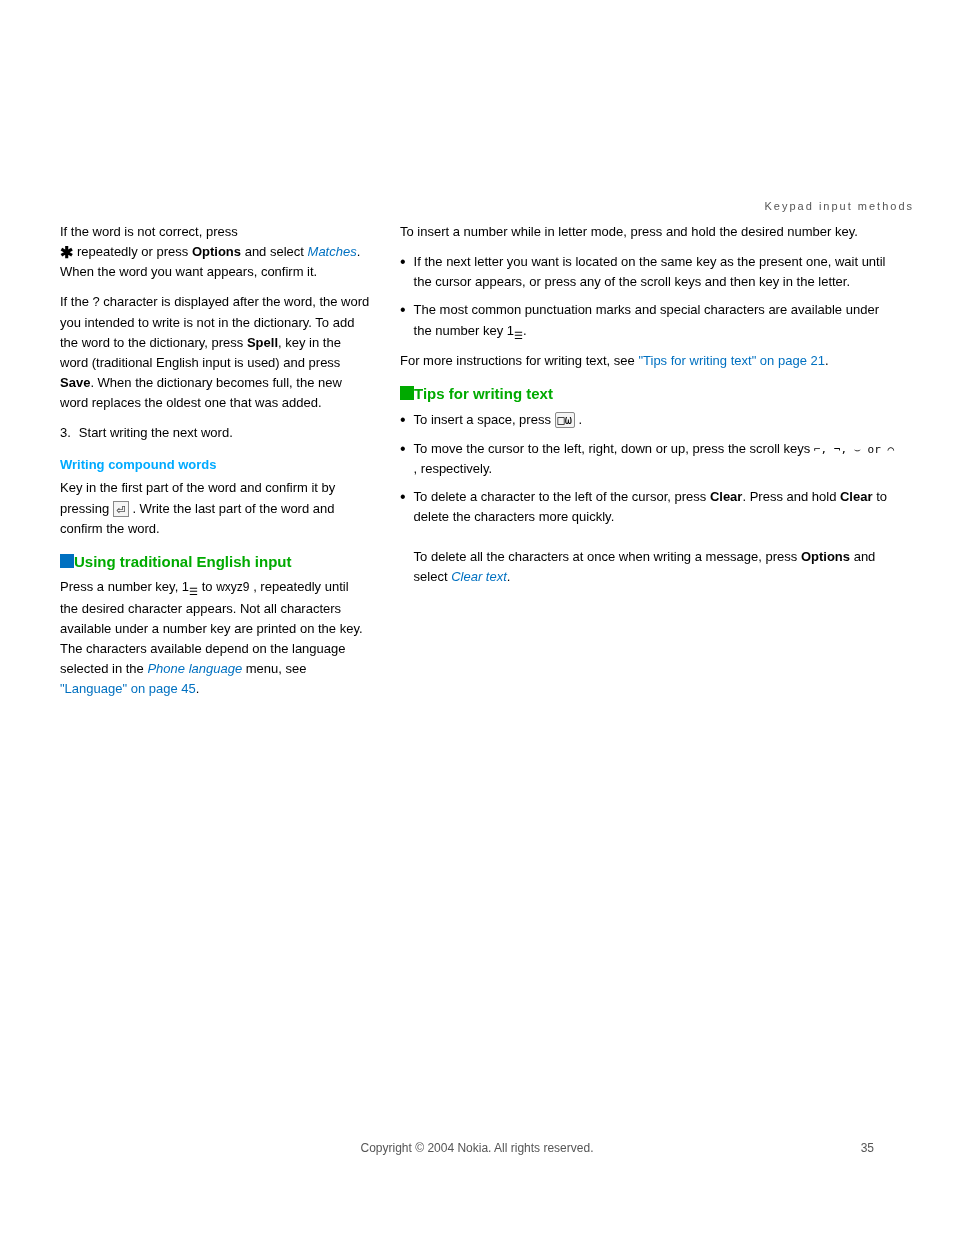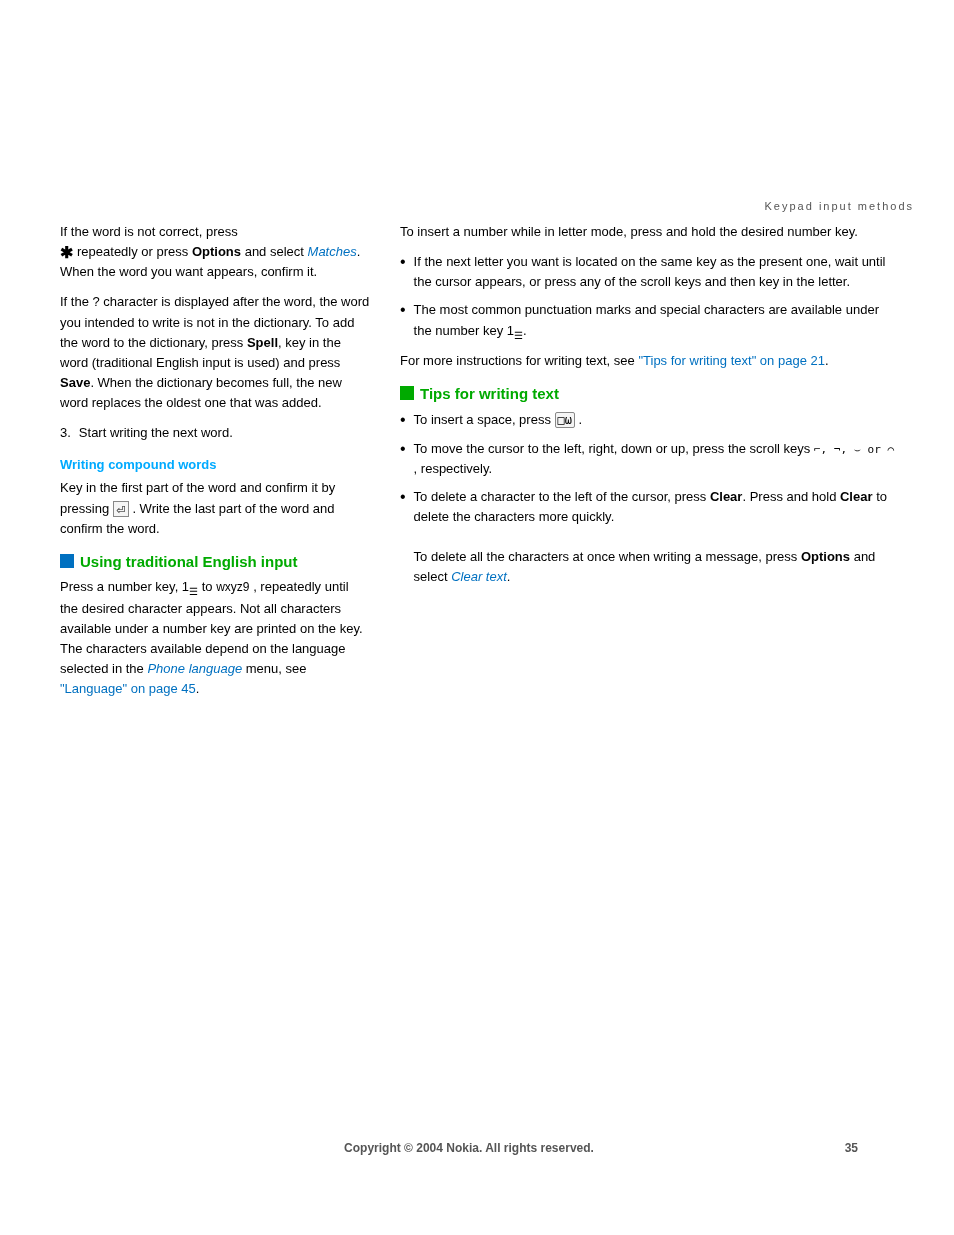--- a/index.html
+++ b/index.html
@@ -67,21 +67,20 @@
     }
 
     .section-heading-green {
       font-size: 15px;
       font-weight: bold;
       color: #00aa00;
       margin-top: 14px;
       margin-bottom: 7px;
       display: flex;
       align-items: center;
-      gap: 6px;
     }
 
     .blue-square {
       width: 14px;
       height: 14px;
       background: #0070c0;
       display: inline-block;
       flex-shrink: 0;
     }
 
@@ -237,18 +236,18 @@
             <span>To delete a character to the left of the cursor, press </span><span class="bold">Clear</span><span>. Press and hold </span><span class="bold">Clear</span><span> to delete the characters more quickly.</span>
             <br><br>
             <span>To delete all the characters at once when writing a message, press </span><span class="bold">Options</span><span> and select </span><span class="italic link-blue">Clear text</span><span>.</span>
           </span>
         </li>
       </ul>
 
     </div>
   </div>
 
-  <div style="position:absolute; bottom:80px; left:0; right:16px;font-weight:bold;">
+  <div style="position:absolute; bottom:80px; left:0; right:0;">
     <div style="text-align:center; font-size:12px; color:#555;">Copyright © 2004 Nokia. All rights reserved.</div>
     <div style="position:absolute; right:80px; top:0; font-size:12px; color:#555;">35</div>
   </div>
 
 </div>
 
 </body></html>

